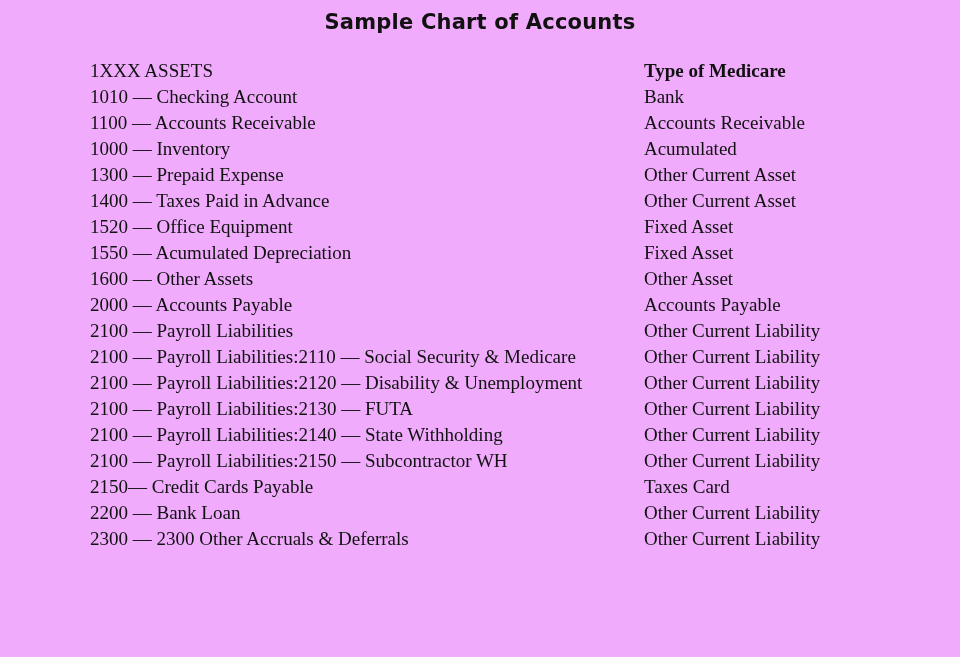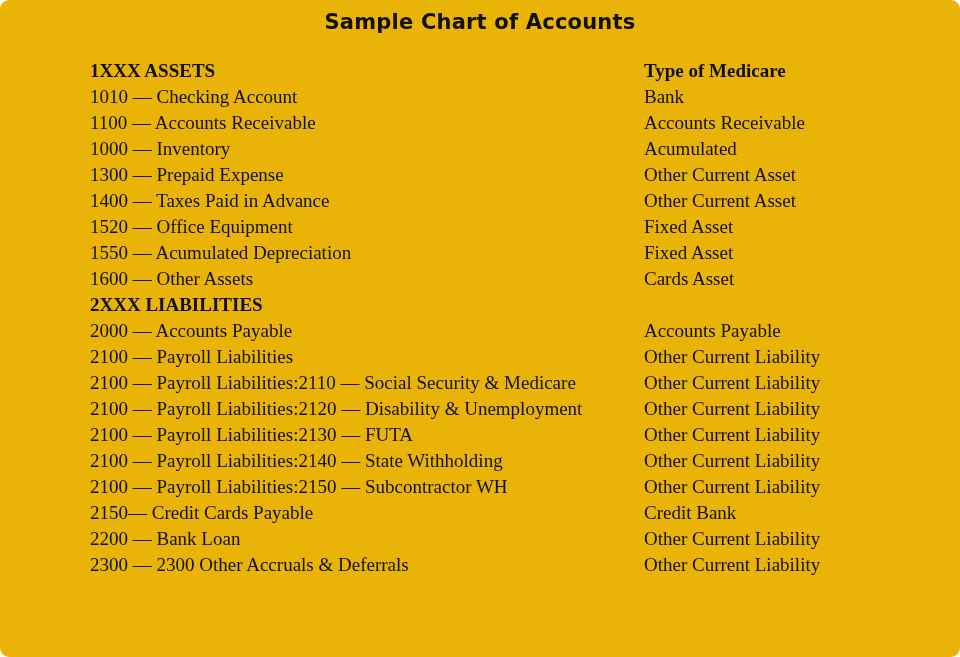--- a/index.html
+++ b/index.html
@@ -13,22 +13,21 @@
     height: 657px;
     overflow: hidden;
     font-family: "Liberation Serif", "DejaVu Serif", serif;
     color: #111111;
     -webkit-font-smoothing: antialiased;
   }
   .page {
     position: relative;
     width: 960px;
     height: 657px;
-    background: #eab308;
-    border-radius: 9px;
+    background: #f0abfc;
   }
   .doc-title {
     position: absolute;
     top: 10px;
     left: 0;
     width: 960px;
     text-align: center;
     font-family: "DejaVu Sans", "Liberation Sans", sans-serif;
     font-weight: bold;
     font-size: 21px;
@@ -55,21 +54,21 @@
     color: #111111;
   }
   td.col-account {
     width: 550px;
     padding-right: 6px;
   }
   td.col-type {
     width: 290px;
   }
   tr.section-head td {
-    font-weight: bold;
+    font-weight: normal;
   }
   tr.section-head td.col-type {
     font-weight: bold;
   }
 </style>
 </head>
 <body>
 
 <div class="page">
 
@@ -104,25 +103,21 @@
         <tr class="data-row">
           <td class="col-account">1520 — Office Equipment</td>
           <td class="col-type">Fixed Asset</td>
         </tr>
         <tr class="data-row">
           <td class="col-account">1550 — Acumulated Depreciation</td>
           <td class="col-type">Fixed Asset</td>
         </tr>
         <tr class="data-row">
           <td class="col-account">1600 — Other Assets</td>
-          <td class="col-type">Cards Asset</td>
-        </tr>
-        <tr class="section-head">
-          <td class="col-account">2XXX LIABILITIES</td>
-          <td class="col-type"></td>
+          <td class="col-type">Other Asset</td>
         </tr>
         <tr class="data-row">
           <td class="col-account">2000 — Accounts Payable</td>
           <td class="col-type">Accounts Payable</td>
         </tr>
         <tr class="data-row">
           <td class="col-account">2100 — Payroll Liabilities</td>
           <td class="col-type">Other Current Liability</td>
         </tr>
         <tr class="data-row">
@@ -140,21 +135,21 @@
         <tr class="data-row">
           <td class="col-account">2100 — Payroll Liabilities:2140 — State Withholding</td>
           <td class="col-type">Other Current Liability</td>
         </tr>
         <tr class="data-row">
           <td class="col-account">2100 — Payroll Liabilities:2150 — Subcontractor WH</td>
           <td class="col-type">Other Current Liability</td>
         </tr>
         <tr class="data-row">
           <td class="col-account">2150— Credit Cards Payable</td>
-          <td class="col-type">Credit Bank</td>
+          <td class="col-type">Taxes Card</td>
         </tr>
         <tr class="data-row">
           <td class="col-account">2200 — Bank Loan</td>
           <td class="col-type">Other Current Liability</td>
         </tr>
         <tr class="data-row">
           <td class="col-account">2300 — 2300 Other Accruals &amp; Deferrals</td>
           <td class="col-type">Other Current Liability</td>
         </tr>
       </tbody>

